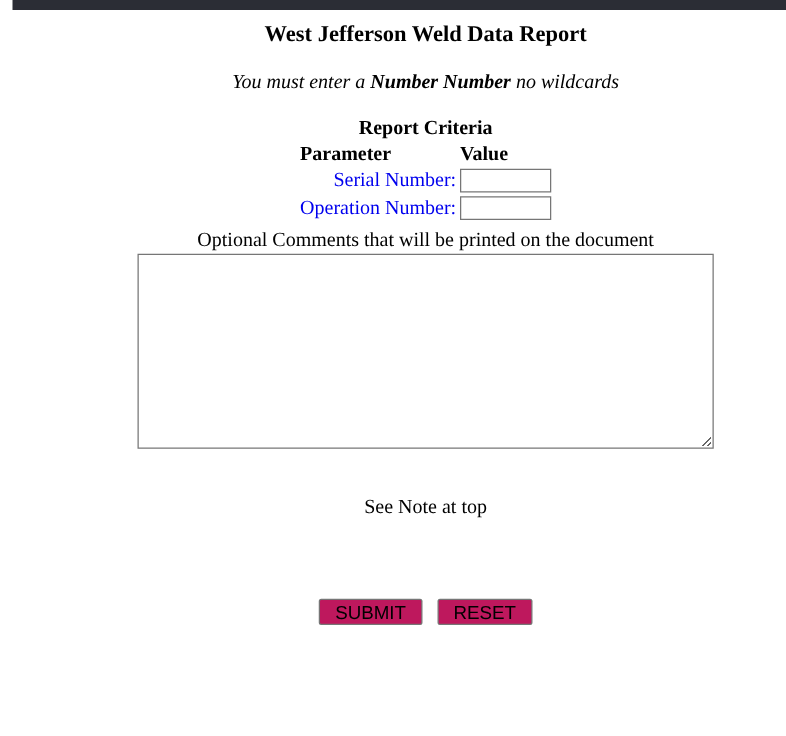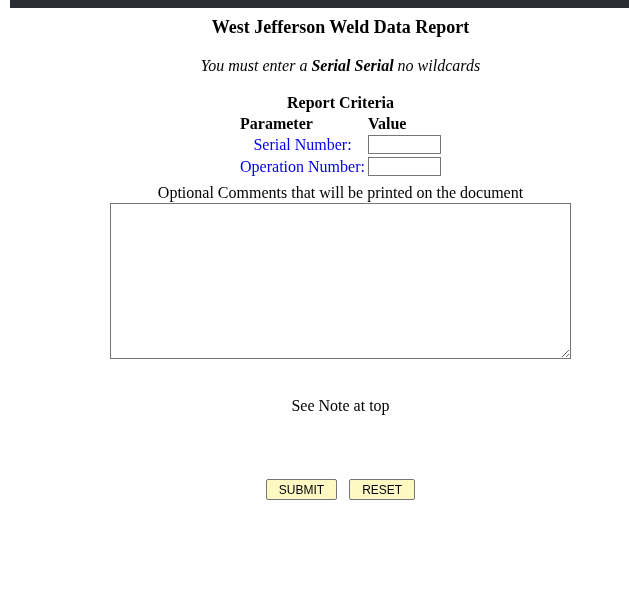--- a/index.html
+++ b/index.html
@@ -48,21 +48,21 @@
     border-collapse: separate;
     border-spacing: 3px 3px;
   }
   table.criteria-table th {
     font-weight: bold;
     padding: 0;
     text-align: left;
     line-height: 16px;
   }
   td.param-cell {
-    text-align: center;
+    text-align: right;
     padding: 0;
     white-space: nowrap;
   }
   td.value-cell {
     text-align: left;
     padding: 0;
   }
   a.param-link {
     color: #0000EE;
     text-decoration: none;
@@ -98,23 +98,23 @@
   }
   .note-text {
     margin-top: 38px;
     line-height: 17px;
   }
   .button-row {
     margin-top: 17px;
   }
   button.form-button {
     font-family: "Liberation Sans", sans-serif;
-    font-size: 12px;
+    font-size: 15px;
     color: #000000;
-    background: #fef9c3;
+    background: #be185d;
     border: 1px solid #767676;
     border-radius: 2px;
     padding: 2px 12px;
     height: 21px;
     cursor: pointer;
   }
   button.form-button + button.form-button {
     margin-left: 8px;
     margin-top: 48px;
   }
@@ -122,21 +122,21 @@
 </head>
 <body>
 
 <div class="top-bar"></div>
 
 <div class="page">
 
   <div class="page-title">West Jefferson Weld Data Report</div>
 
   <div class="instructions">
-    <div><span>You must enter a </span><b>Serial Serial</b><span> no wildcards</span></div>
+    <div><span>You must enter a </span><b>Number Number</b><span> no wildcards</span></div>
   </div>
 
   <div class="criteria-heading">Report Criteria</div>
 
   <table class="criteria-table">
     <tbody>
         <tr>
       <th>Parameter</th>
       <th>Value</th>
     </tr>

